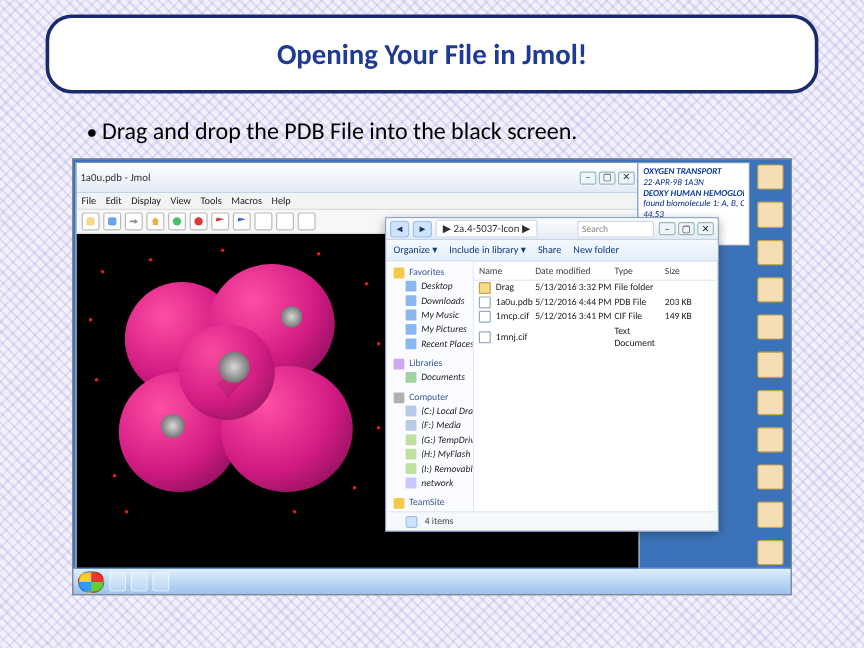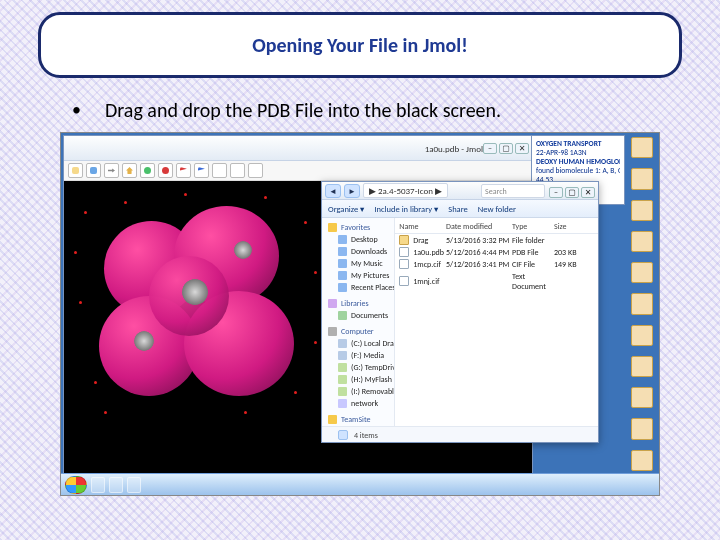--- a/index.html
+++ b/index.html
@@ -20,32 +20,32 @@
     height: 66px;
     border: 3px solid #1a2a6c;
     border-radius: 22px;
     background: #fff;
     display: flex;
     align-items: center;
     justify-content: center;
   }
   .title-text {
     color: #1f3a93;
-    font-size: 20px;
+    font-size: 24px;
     font-weight: 600;
   }
   
   .bullet-row {
     position: absolute;
     left: 72px; right: 40px; top: 98px;
     display: flex; align-items: center;
     gap: 4px;
   }
   .bullet-dot { font-size: 18px; color: #000; line-height: 1; }
-  .bullet-text { font-size: 20px; color: #000; margin-left: 20px; }
+  .bullet-text { font-size: 20px; color: #000; }
 
   
   .shot {
     position: absolute;
     left: 60px; top: 132px;
     width: 600px; height: 364px;
     background: #3c73b8;
     border: 1px solid #888;
     overflow: hidden;
   }
@@ -65,21 +65,21 @@
   .jmol {
     position: absolute; left: 2px; top: 2px;
     width: 470px; height: 358px;
     background: #fff;
     border: 1px solid #7a94bd;
     display: flex; flex-direction: column;
   }
   .jmol .titlebar {
     height: 18px; background: linear-gradient(#fdfefe,#e3ebf5);
     border-bottom: 1px solid #c6d3e6;
-    display: flex; align-items: center; justify-content: flex-end;
+    display: flex; align-items: center; justify-content: space-between;
     padding: 12px 3px; font-size: 9px; color: #333;
   }
   .winbtns { display: flex; gap: 2px; }
   .winbtns span {
     width: 14px; height: 11px; border: 1px solid #9bb; border-radius: 2px;
     background: #eef4fb; display: flex; align-items: center; justify-content: center;
     font-size: 8px; line-height: 1;
   }
   .jmol .menubar {
     height: 14px; background: #f3f3f3; border-bottom: 1px solid #ddd;
@@ -120,21 +120,21 @@
   }
 
   
   .info {
     position: absolute; right: 34px; top: 2px;
     width: 94px; height: 70px;
     background: #fff; border: 1px solid #7a94bd;
     font-size: 7.5px; padding: 3px 4px; color: #002a8a;
   }
   .info .hl { color: #103a9c; font-weight: bold; }
-  .info .line { white-space: nowrap; overflow: hidden; }
+  .info .line { white-space: nowrap; overflow: hidden; font-style: italic; }
 
   
   .explorer {
     position: absolute; left: 260px; top: 48px;
     width: 278px; height: 262px;
     background: #fff; border: 1px solid #7a94bd;
     box-shadow: 0 2px 8px rgba(0,0,0,.35);
     display: flex; flex-direction: column;
     font-size: 8.5px; color: #222;
   }
@@ -155,21 +155,21 @@
     display: flex; align-items: center; gap: 10px; padding: 0 6px;
     font-size: 8.5px; color: #113a7a;
   }
   .explorer .body { flex: 1; display: flex; min-height: 0; }
   .navpane {
     width: 96px; background: #fafcff; border-right: 1px solid #e3e9f2;
     overflow: hidden; padding: 3px 0;
   }
   .navgroup { margin-bottom: 4px; }
   .navhdr { font-size: 8px; color: #3a5a9c; padding: 1px 6px; display:flex; gap:4px; align-items:center; }
-  .navitem { font-size: 8px; color: #222; padding: 1px 6px 1px 16px; white-space: nowrap; overflow: hidden; text-overflow: ellipsis; display:flex; gap:4px; align-items:flex-end;}
+  .navitem { font-size: 8px; color: #222; padding: 1px 6px 1px 16px; white-space: nowrap; overflow: hidden; text-overflow: ellipsis; display:flex; gap:4px; align-items:flex-start;font-style:italic;}
   .ico { width:9px;height:9px;border-radius:1px;flex:none; }
   .ico.fav{background:#f6c94a}.ico.dl{background:#8bb7f0}.ico.doc{background:#9fd39f}.ico.lib{background:#d0a8f0}
   .ico.pc{background:#b0b0b0}.ico.hd{background:#b7cbe6}.ico.usb{background:#c0e0a0}.ico.net{background:#c8c8ff}
   .filепane{flex:1;display:flex;flex-direction:column}
   .colhdr { height: 16px; border-bottom: 1px solid #e3e9f2; display: grid;
     grid-template-columns: 1fr 64px 40px 40px; font-size: 8px; color: #444;
     align-items: center; padding: 0 4px; gap: 2px;
   }
   .rows { flex:1; overflow:hidden; }
   .frow { display: grid; grid-template-columns: 12px 1fr 64px 40px 40px;
@@ -225,20 +225,29 @@
   </div>
 
   <div class="jmol">
     <div class="titlebar">
       <span>1a0u.pdb - Jmol</span>
       <div class="winbtns">
         <span>–</span>
         <span>▢</span>
         <span>✕</span>
       </div>
+    </div>
+    <div class="menubar">
+      <span>File</span>
+      <span>Edit</span>
+      <span>Display</span>
+      <span>View</span>
+      <span>Tools</span>
+      <span>Macros</span>
+      <span>Help</span>
     </div>
     <div class="toolbar">
       <div class="tb open"></div>
       <div class="tb disk"></div>
       <div class="tb arrow"></div>
       <div class="tb home"></div>
       <div class="tb green"></div>
       <div class="tb red"></div>
       <div class="tb flagr"></div>
       <div class="tb flagb"></div>
@@ -293,21 +302,21 @@
         <div class="navbtn">
             <span>◄</span>
           </div>
         <div class="navbtn">
             <span>►</span>
           </div>
         <div class="crumb">
           <span class="seg">▶ 2a.4-5037-Icon ▶</span>
         </div>
       </div>
-      <div style="display:flex;gap:4px;align-items:flex-end">
+      <div style="display:flex;gap:4px;align-items:center">
         <div class="searchbox">
             <span>Search</span>
           </div>
         <div class="winbtns">
           <span>–</span>
           <span>▢</span>
           <span>✕</span>
         </div>
       </div>
     </div>

